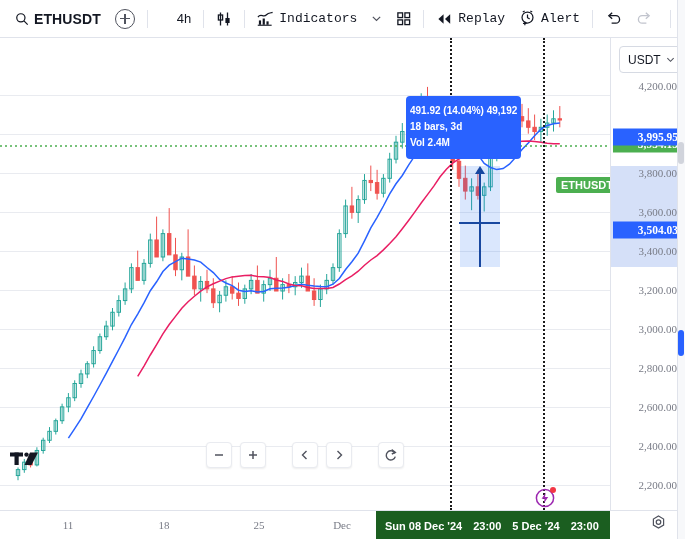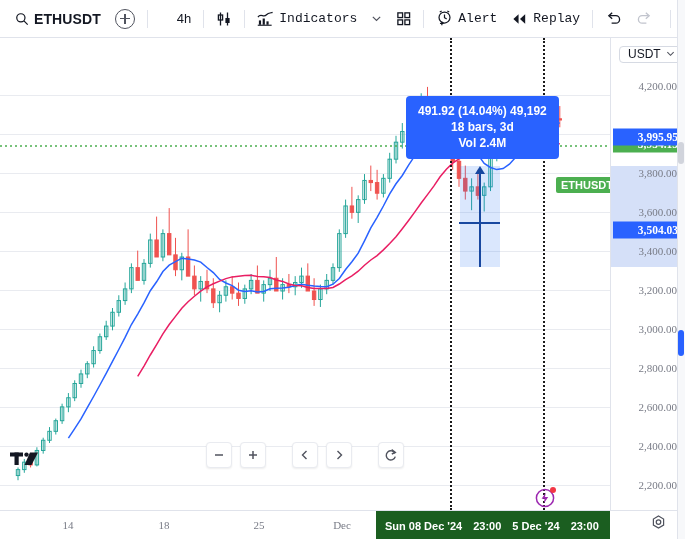--- a/index.html
+++ b/index.html
@@ -111,22 +111,22 @@
     padding-left: 24px;
   }
   #axis-band {
     position: absolute; left: 0; right: 0;
     background: #c7d6f5; opacity: .75;
   }
 
   
   #currency-pill {
     position: absolute; top: 8px; left: 8px;
-    height: 17px;
-    display: flex; align-items: flex-start;
+    height: 27px;
+    display: flex; align-items: center;
     padding: 0 6px 0 8px;
     border: 1px solid #d6dae3;
     border-radius: 4px;
     background: #ffffff;
     font-size: 12px; color: #131722;
     cursor: pointer;
   }
   #currency-pill .chev { margin-left: 5px; }
 
   
@@ -145,24 +145,23 @@
     border-left: 5px solid transparent;
     border-right: 5px solid transparent;
     border-bottom: 8px solid #1848a0;
   }
 
   #tooltip {
     position: absolute;
     background: #2962ff;
     border-radius: 4px;
     color: #ffffff;
-    text-align: center;
-    font-size: 12px;
+    font-size: 10px;
     font-weight: bold;
-    padding: 7px 12px 8px;
+    padding: 7px 4px 8px;
     line-height: 16px;
     white-space: nowrap;
   }
 
   
   #symbol-tag {
     position: absolute;
     background: #4caf50;
     color: #ffffff;
     font-size: 11px;
@@ -329,40 +328,40 @@
           <rect x="2" y="9.5" width="5" height="5" fill="none" stroke="#131722" stroke-width="1.4"></rect>
           <rect x="9.5" y="9.5" width="5" height="5" fill="none" stroke="#131722" stroke-width="1.4"></rect>
         </svg>
       </span>
     </div>
 
     <div class="tb-sep"></div>
 
     <div class="tb-item">
       <span class="tb-icon">
+        <svg width="17" height="14" viewBox="0 0 18 14">
+          <polygon points="8,2 8,12 2.5,7" fill="#131722"></polygon>
+          <polygon points="15,2 15,12 9.5,7" fill="#131722"></polygon>
+        </svg>
+      </span>
+      <span class="tb-label">Replay</span>
+    </div>
+
+    <div class="tb-item">
+      <span class="tb-icon">
         <svg width="17" height="17" viewBox="0 0 18 18">
           <circle cx="9" cy="8" r="5.8" fill="none" stroke="#131722" stroke-width="1.3"></circle>
           <polyline points="9,4.8 9,8.2 11.3,9.4" fill="none" stroke="#131722" stroke-width="1.3"></polyline>
           <line x1="4" y1="2.2" x2="6" y2="1" stroke="#131722" stroke-width="1.2"></line>
           <line x1="14" y1="2.2" x2="12" y2="1" stroke="#131722" stroke-width="1.2"></line>
           <line x1="4.2" y1="14.2" x2="8.2" y2="14.2" stroke="#131722" stroke-width="1.3"></line>
           <line x1="6.2" y1="12.2" x2="6.2" y2="16.2" stroke="#131722" stroke-width="1.3"></line>
         </svg>
       </span>
       <span class="tb-label">Alert</span>
-    </div>
-
-    <div class="tb-item">
-      <span class="tb-icon">
-        <svg width="17" height="14" viewBox="0 0 18 14">
-          <polygon points="8,2 8,12 2.5,7" fill="#131722"></polygon>
-          <polygon points="15,2 15,12 9.5,7" fill="#131722"></polygon>
-        </svg>
-      </span>
-      <span class="tb-label">Replay</span>
     </div>
 
     <div class="tb-sep"></div>
 
     <div class="tb-item">
       <span class="tb-icon">
         <svg width="17" height="15" viewBox="0 0 18 16">
           <path d="M5 5 H11.5 A4 4 0 0 1 11.5 13 H7" fill="none" stroke="#131722" stroke-width="1.4"></path>
           <polyline points="7.6,1.8 4,5.1 7.6,8.3" fill="none" stroke="#131722" stroke-width="1.4"></polyline>
         </svg>
@@ -662,21 +661,21 @@
     <div class="px-tick" style="top:408px">2,400.00</div>
     <div class="px-tick" style="top:447px">2,200.00</div>
 
     <div class="px-badge" style="top:106px;background:#4caf50">3,934.15</div>
 
     <div class="px-badge" style="top:99px;background:#2962ff">3,995.95</div>
     <div class="px-badge" style="top:192px;background:#2962ff">3,504.03</div>
   </div>
 
   <div id="time-axis">
-    <div class="t-tick" style="left:68px">14</div>
+    <div class="t-tick" style="left:68px">11</div>
     <div class="t-tick" style="left:164px">18</div>
     <div class="t-tick" style="left:259px">25</div>
     <div class="t-tick" style="left:342px">Dec</div>
 
     <div id="time-band" style="left:376px;width:234px">
       <span>Sun 08 Dec '24</span>
       <span>23:00</span>
       <span>5 Dec '24</span>
       <span>23:00</span>
     </div>

